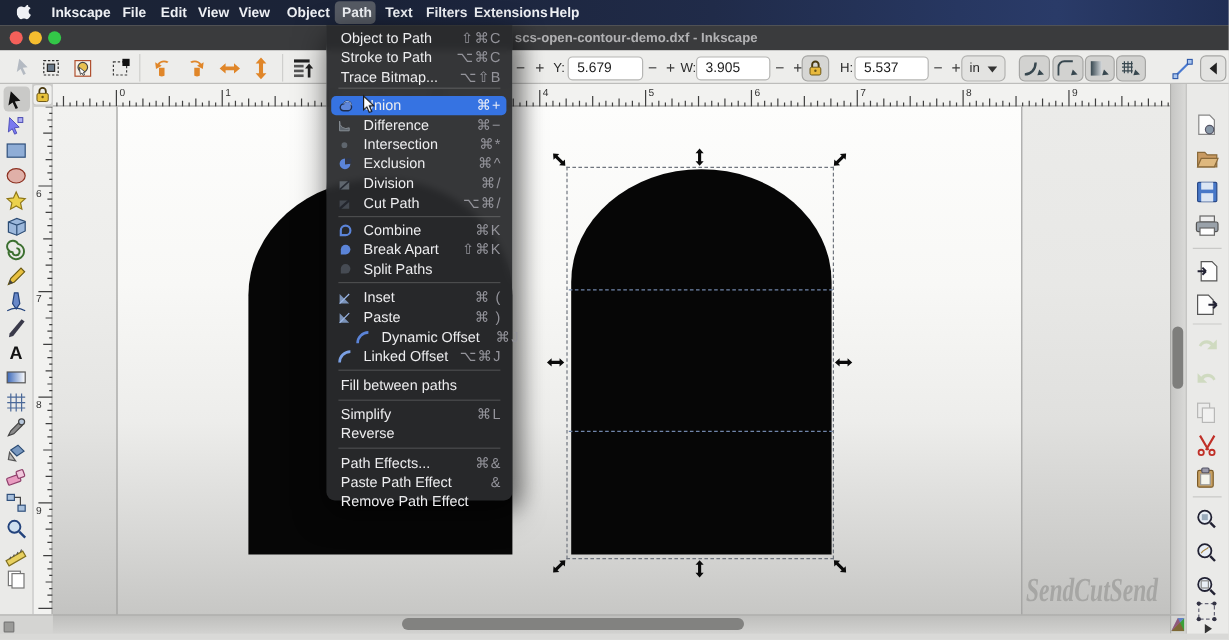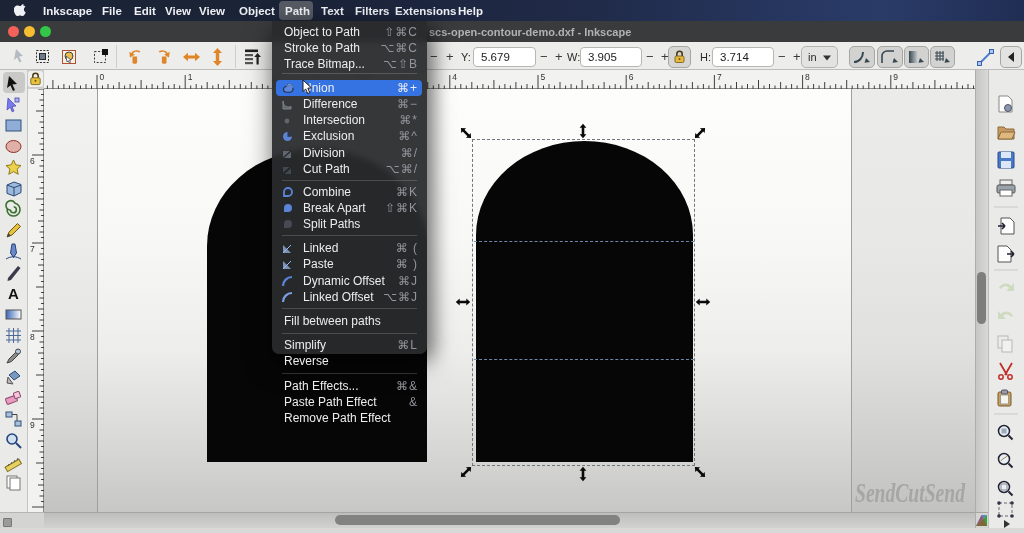--- a/index.html
+++ b/index.html
@@ -39,21 +39,21 @@
 #vsb{left:975px;top:70px;width:13px;height:442px;background:linear-gradient(90deg,#c6c6c4,#d9d9d7);border-left:1px solid #adadab;}
 #vthumb{left:977px;top:272px;width:9px;height:52px;background:#7e7e7c;border-radius:4.5px;}
 #hsb{left:44px;top:512px;width:931px;height:16px;background:linear-gradient(180deg,#bebebc,#d2d2d0);border-top:1px solid #a5a5a3;}
 #hthumb{left:335px;top:515px;width:285px;height:10px;background:#828280;border-radius:5px;}
 #blstrip{left:0;top:512px;width:44px;height:16px;background:#d4d4d2;border-top:1px solid #b5b5b3;}
 #statusbar{left:0;top:528px;width:1024px;height:5px;background:#d9d9d7;}
 #cms{left:975px;top:512px;width:13px;height:16px;background:#d4d4d2;border-top:1px solid #a5a5a3;border-left:1px solid #adadab;}
 
 #cmdbar{left:988px;top:70px;width:36px;height:463px;background:#eaeae8;border-left:1px solid #bdbdbb;}
 
-#menu{left:272px;top:21px;width:155px;height:333px;background:rgba(41,42,45,0.94);backdrop-filter:blur(3px);border-radius:0 0 7px 7px;box-shadow:0 10px 26px rgba(0,0,0,0.5),8px 4px 18px rgba(0,0,0,0.28);}
+#menu{left:272px;top:21px;width:155px;height:396px;background:rgba(41,42,45,0.94);backdrop-filter:blur(3px);border-radius:0 0 7px 7px;box-shadow:0 10px 26px rgba(0,0,0,0.5),8px 4px 18px rgba(0,0,0,0.28);}
 #menu *{position:absolute;}
 .mi{left:0;width:155px;height:16px;line-height:16px;font-size:12px;color:#ededef;white-space:nowrap;}
 .mi .lb{left:12px;top:0;height:16px;}
 .mi.ic .lb{left:31px;}
 .mi .sc{right:9px;top:0;height:16px;color:#94949b;letter-spacing:1px;}
 .hlbar{left:4px;top:58.5px;width:146px;height:16px;background:#3673e2;border-radius:4px;}
 .mi.hl .sc{color:#e8ecf8;}
 .ms{left:10px;width:135px;height:1px;background:rgba(255,255,255,0.17);}
 .mic{left:9px;top:2px;width:13px;height:13px;}
 </style>
@@ -131,21 +131,21 @@
   <div class="fld" style="left:580px;width:62px;">3.905</div>
   <div class="sp" style="left:646px;">−</div>
     <div class="sp" style="left:661px;">+</div>
   <div class="tbtn" style="left:668px;width:23px;"></div>
   <svg style="left:673px;top:50px;" width="13" height="14" viewBox="0 0 13 14">
       <path fill="none" stroke="#4a3a10" stroke-width="1.6" d="M3.8 6V4a2.7 2.7 0 015.4 0v2"></path>
       <rect x="2" y="6" width="9" height="6.5" rx="1.4" fill="#e8b93c" stroke="#6a5414" stroke-width=".8"></rect>
       <circle cx="6.5" cy="9" r="1" fill="#6a5414"></circle>
     </svg>
   <div class="lab" style="left:700px;">H:</div>
-  <div class="fld" style="left:712px;width:62px;">3.714</div>
+  <div class="fld" style="left:712px;width:62px;">5.537</div>
   <div class="sp" style="left:778px;">−</div>
     <div class="sp" style="left:793px;">+</div>
   <div class="tbtn" style="left:801px;width:37px;background:#e3e3e1;border-color:#b3b3b1;"></div>
   <div class="lab" style="left:808px;top:47px;">in</div>
   <svg style="left:822px;top:54px;" width="10" height="8" viewBox="0 0 10 8">
       <path fill="#333" d="M1 1.5h8L5 6.5z"></path>
     </svg>
   <div class="tbtn" style="left:849px;width:26px;background:#d2d2d0;"></div>
   <svg style="left:853px;top:50px;" width="18" height="15" viewBox="0 0 18 15">
       <path fill="none" stroke="#37474f" stroke-width="2" d="M1 12c5 0 9-4 9-10"></path>
@@ -730,32 +730,32 @@
           <path d="M3 6a4 4 0 014-4 4 4 0 014 4 4 4 0 01-4 4H3z" fill="#464b53"></path>
         </svg>
         <span class="lb">Split Paths</span>
       </div>
   <div class="ms" style="top:214px;"></div>
   <div class="mi ic" style="top:219px;">
         <svg class="mic" viewBox="0 0 13 13">
           <path d="M2 11V3l8 8z" fill="#7a92b8"></path>
           <path d="M10 3L2 11" stroke="#9db8e8" stroke-width="1"></path>
         </svg>
-        <span class="lb">Linked</span>
+        <span class="lb">Inset</span>
         <span class="sc">⌘ (</span>
       </div>
   <div class="mi ic" style="top:235px;">
         <svg class="mic" viewBox="0 0 13 13">
           <path d="M2 11V3l8 8z" fill="#7a92b8"></path>
           <path d="M10 3L2 11" stroke="#9db8e8" stroke-width="1"></path>
         </svg>
         <span class="lb">Paste</span>
         <span class="sc">⌘ )</span>
       </div>
-  <div class="mi ic" style="top:251.5px;">
+  <div class="mi ic" style="top:251.5px;margin-left:15px;">
         <svg class="mic" viewBox="0 0 13 13">
           <path d="M2 11a9 9 0 019-9" fill="none" stroke="#5b84d8" stroke-width="2.2"></path>
         </svg>
         <span class="lb">Dynamic Offset</span>
         <span class="sc">⌘J</span>
       </div>
   <div class="mi ic" style="top:267.5px;">
         <svg class="mic" viewBox="0 0 13 13">
           <path d="M2 11a9 9 0 019-9" fill="none" stroke="#7ba0e4" stroke-width="2.2"></path>
         </svg>

